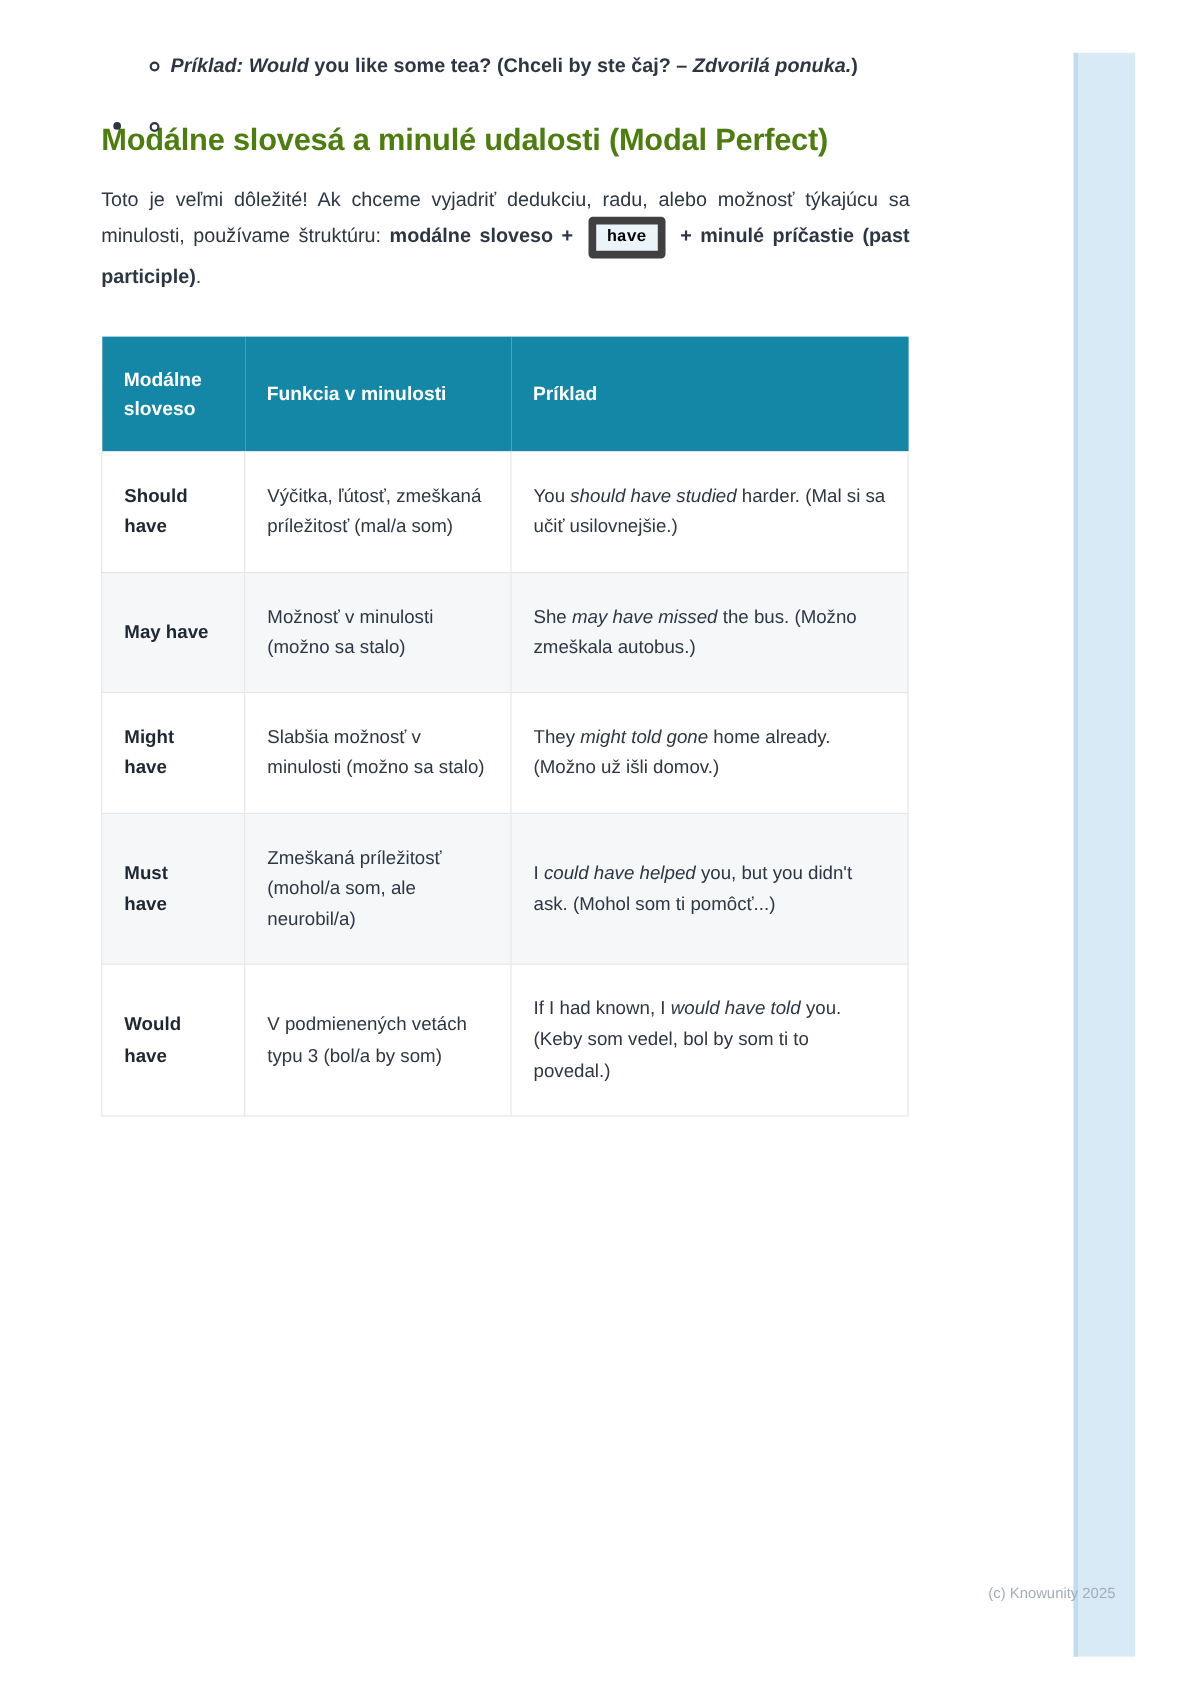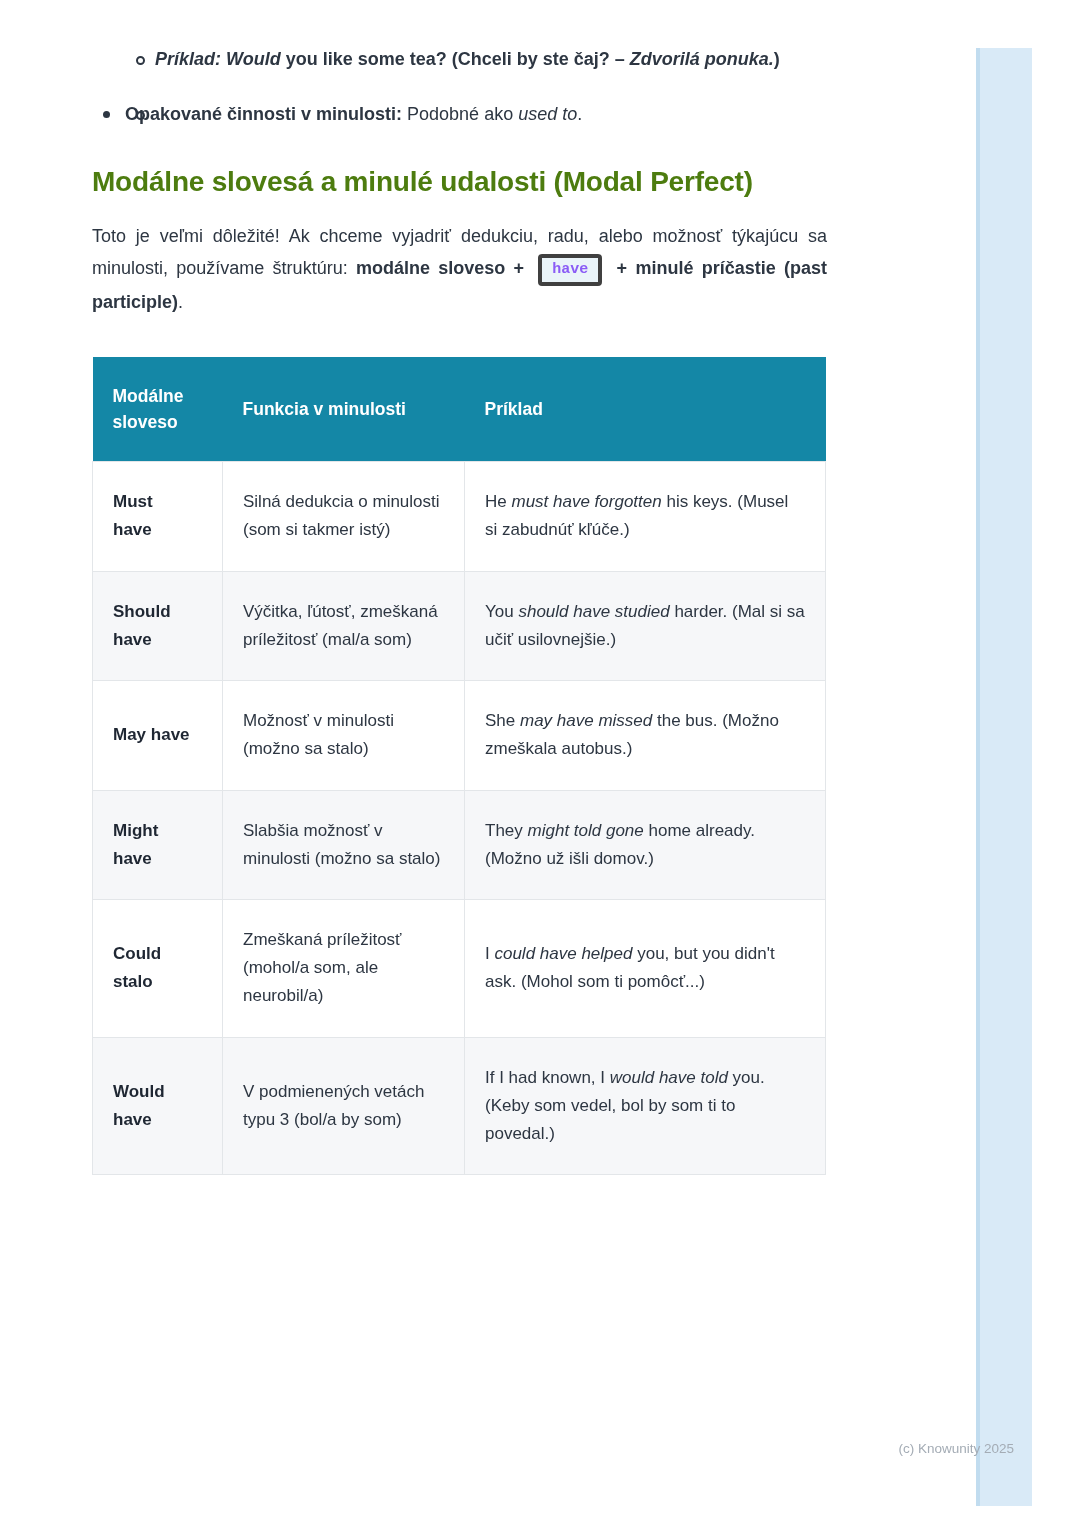--- a/index.html
+++ b/index.html
@@ -59,23 +59,23 @@
     font-size: 18px;
     line-height: 1.8;
     text-align: justify;
     margin-top: 22px;
   }
   .code {
     display: inline-block;
     font-family: "Liberation Mono", "DejaVu Sans Mono", monospace;
     font-size: 15px;
     font-weight: 700;
-    color: #8b5cf6;
+    color: #000000;
     background: #eaf4f9;
-    border: 4px solid #404040;
+    border: 7px solid #404040;
     border-radius: 4px;
     padding: 1px 10px 2px;
     margin: 0 6px;
     vertical-align: 1px;
     line-height: 1.4;
   }
   table {
     border-collapse: collapse;
     margin-top: 38px;
     width: 733px;
@@ -125,21 +125,20 @@
   <div class="list">
     <div class="li lvl2">
       <span class="mk"></span>
       <span><span class="it">Príklad: </span><span class="it">Would</span><span> you like some tea? (Chceli by ste čaj? – </span><span class="it">Zdvorilá ponuka.</span><span>)</span></span>
     </div>
     <div class="li lvl2">
       <span class="mk"></span>
     </div>
     <div class="li lvl1 tight">
       <span class="mk"></span>
-      <span><span class="bd">Opakované činnosti v minulosti: </span><span>Podobné ako </span><span class="it">used to</span><span>.</span></span>
     </div>
   </div>
 
   <h1>Modálne slovesá a minulé udalosti (Modal Perfect)</h1>
 
   <p class="para"><span>Toto je veľmi dôležité! Ak chceme vyjadriť dedukciu, radu, alebo možnosť týkajúcu sa minulosti, používame štruktúru: </span><span class="bd">modálne sloveso + </span><span class="code">have</span><span class="bd"> + minulé príčastie (past participle)</span><span>.</span></p>
 
   <table>
     <colgroup>
       <col style="width:130px">
@@ -148,41 +147,36 @@
     </colgroup>
     <thead>
       <tr>
         <th>Modálne sloveso</th>
         <th>Funkcia v minulosti</th>
         <th>Príklad</th>
       </tr>
     </thead>
     <tbody>
       <tr>
-        <td class="modal">Must have</td>
-        <td>Silná dedukcia o minulosti (som si takmer istý)</td>
-        <td><span>He </span><span class="it">must have forgotten</span><span> his keys. (Musel si zabudnúť kľúče.)</span></td>
-      </tr>
-      <tr>
         <td class="modal">Should have</td>
         <td>Výčitka, ľútosť, zmeškaná príležitosť (mal/a som)</td>
         <td><span>You </span><span class="it">should have studied</span><span> harder. (Mal si sa učiť usilovnejšie.)</span></td>
       </tr>
       <tr>
         <td class="modal">May have</td>
         <td>Možnosť v minulosti (možno sa stalo)</td>
         <td><span>She </span><span class="it">may have missed</span><span> the bus. (Možno zmeškala autobus.)</span></td>
       </tr>
       <tr>
         <td class="modal">Might have</td>
         <td>Slabšia možnosť v minulosti (možno sa stalo)</td>
         <td><span>They </span><span class="it">might told gone</span><span> home already. (Možno už išli domov.)</span></td>
       </tr>
       <tr>
-        <td class="modal">Could stalo</td>
+        <td class="modal">Must have</td>
         <td>Zmeškaná príležitosť (mohol/a som, ale neurobil/a)</td>
         <td><span>I </span><span class="it">could have helped</span><span> you, but you didn't ask. (Mohol som ti pomôcť...)</span></td>
       </tr>
       <tr>
         <td class="modal">Would have</td>
         <td>V podmienených vetách typu 3 (bol/a by som)</td>
         <td><span>If I had known, I </span><span class="it">would have told</span><span> you. (Keby som vedel, bol by som ti to povedal.)</span></td>
       </tr>
     </tbody>
   </table>

